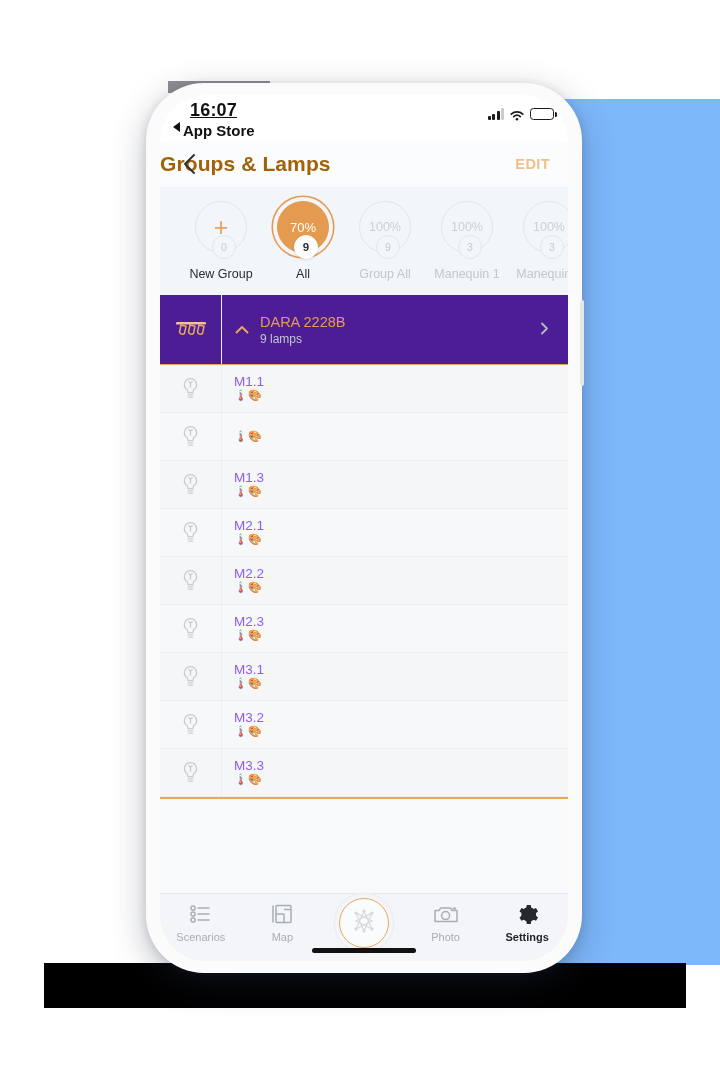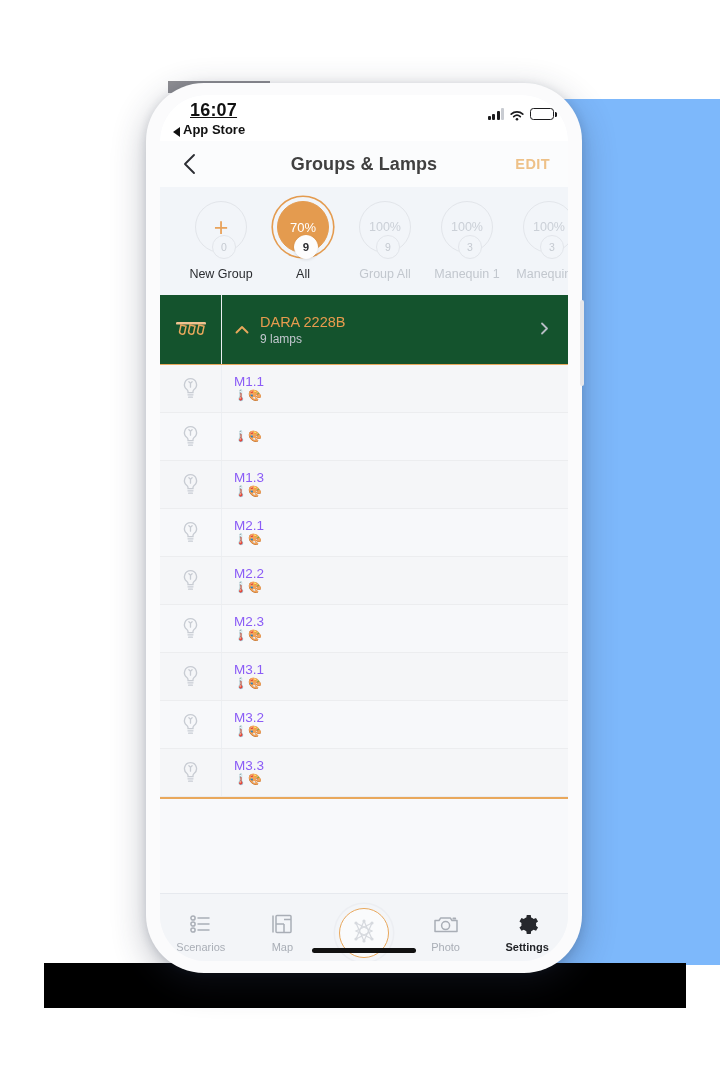--- a/index.html
+++ b/index.html
@@ -66,22 +66,22 @@
   .statusbar {
     position: absolute; left: 0; top: 0; width: 408px; height: 46px;
     background: #ffffff;
   }
   .clock {
     position: absolute; left: 30px; top: 5px;
     font-size: 18px; font-weight: bold; color: #111; letter-spacing: .2px; text-decoration: underline;
   }
   .backlink {
     position: absolute; left: 13px; top: 27px;
-    font-size: 13px; font-weight: bold; color: #111;
-    display: flex; align-items: flex-end; gap: 3px;
+    font-size: 15px; font-weight: bold; color: #111;
+    display: flex; align-items: flex-start; gap: 3px;
   }
   .backlink .tri {
     width: 0; height: 0;
     border-top: 5px solid transparent; border-bottom: 5px solid transparent;
     border-right: 7px solid #111;
   }
   .status-right {
     position: absolute; right: 14px; top: 13px;
     display: flex; align-items: flex-end; gap: 5px;
   }
@@ -107,22 +107,22 @@
   .navbar {
     position: absolute; left: 0; top: 46px; width: 408px; height: 46px;
     background: #fbfcfd;
     display: flex; align-items: center;
   }
   .nav-back {
     position: absolute; left: 16px; top: 9px;
     width: 28px; height: 28px;
   }
   .nav-title {
-    width: 100%; text-align: center;
-    font-size: 18px; font-weight: bold; color: #404040; letter-spacing: .1px;
+    width: 100%; 
+    font-size: 21px; font-weight: bold; color: #a16207; letter-spacing: .1px;
   }
   .nav-edit {
     position: absolute; right: 18px; top: 15px;
     font-size: 14.5px; font-weight: bold; color: #eec188; letter-spacing: .4px; text-align: right;
   }
 
   
   .groups {
     position: absolute; left: 0; top: 92px; width: 408px; height: 108px;
     background: #f2f5f9;
@@ -165,21 +165,21 @@
   }
   .group.selected .glabel, .group.plain .glabel { color: #2b2d31; }
 
   
   .list {
     position: absolute; left: 0; top: 200px; width: 408px; height: 598px;
     background: #f8f9fb;
     overflow: hidden;
   }
   .grp-header {
-    position: relative; height: 70px; background: #14532d;
+    position: relative; height: 70px; background: #4c1d95;
     border-bottom: 1.6px solid #e9a85c;
     display: flex; align-items: center;
   }
   .icon-col {
     width: 62px; height: 100%;
     display: flex; align-items: center; justify-content: center;
     border-right: 1px solid #eceff3;
   }
   .track-icon { width: 34px; height: 22px; }
   .grp-body { flex: 1; display: flex; align-items: center; padding-left: 11px; }
@@ -205,21 +205,21 @@
   .lamp-name { font-size: 13.5px; color: #8b5cf6; line-height: 1.05; }
   .lamp-attrs { font-size: 11px; line-height: 1.05; margin-top: 1px; letter-spacing: 1px; }
   .list-end { height: 1.6px; background: #e9a85c; }
   .list-pad { height: 60px; background: #f8f9fb; }
 
   
   .tabbar {
     position: absolute; left: 0; bottom: 0; width: 408px; height: 68px;
     background: #f3f5f8; border-top: 1px solid #e6e9ee;
     display: flex; align-items: flex-start; justify-content: space-around;
-    padding-top: 17px;
+    padding-top: 7px;
   }
   .tab {
     width: 74px; display: flex; flex-direction: column;
     align-items: center; gap: 4px;
   }
   .tab .ticon { height: 26px; display: flex; align-items: center; justify-content: center; }
   .tab .tlabel { font-size: 11px; color: #a9aeb6; }
   .tab.active .tlabel { color: #1f2125; font-weight: bold; }
   .center-btn {
     width: 50px; height: 50px; border-radius: 50%;

